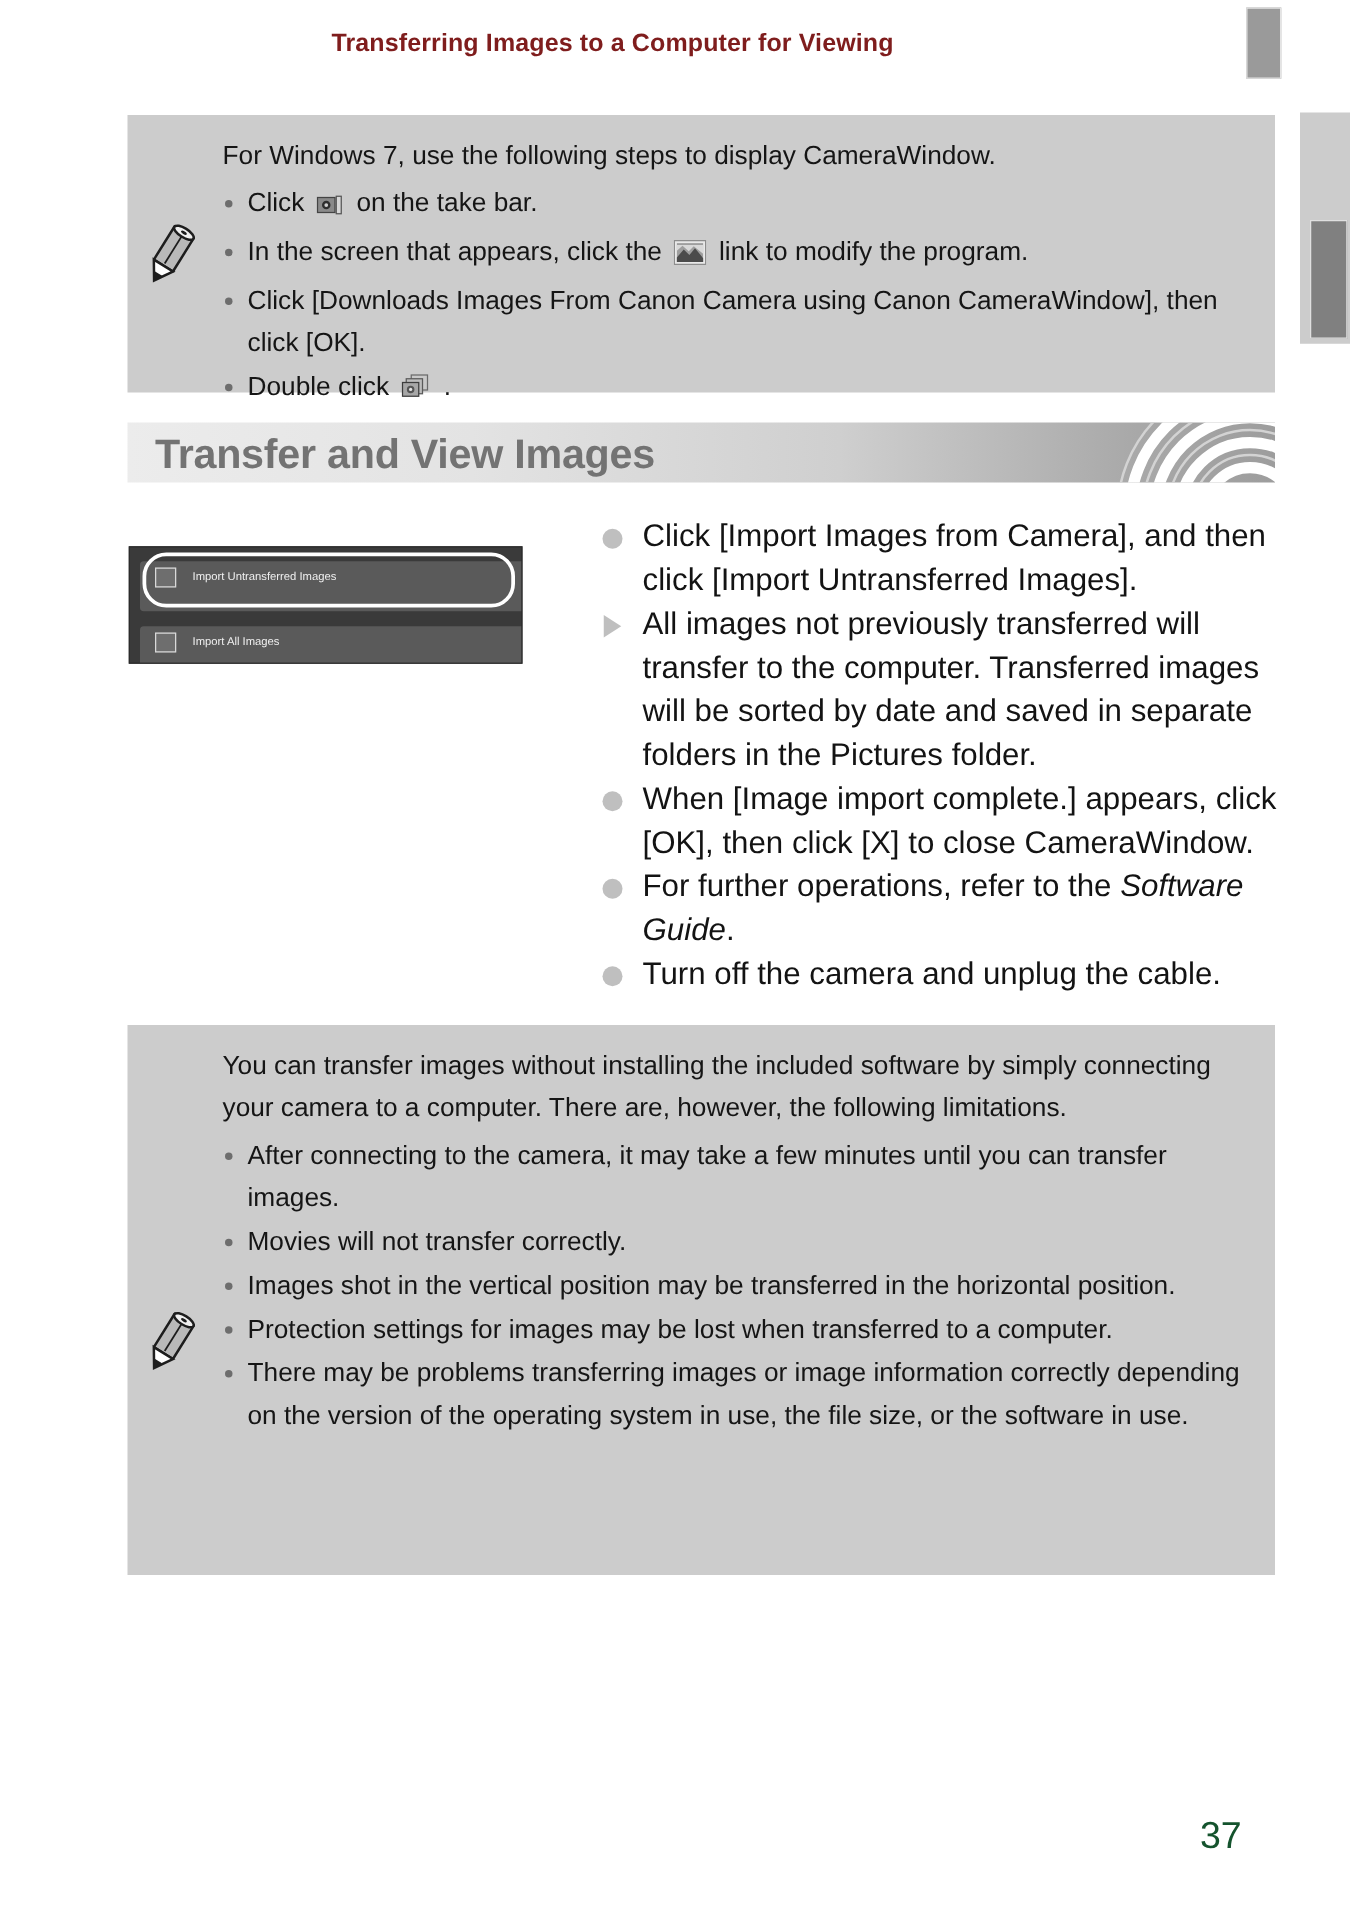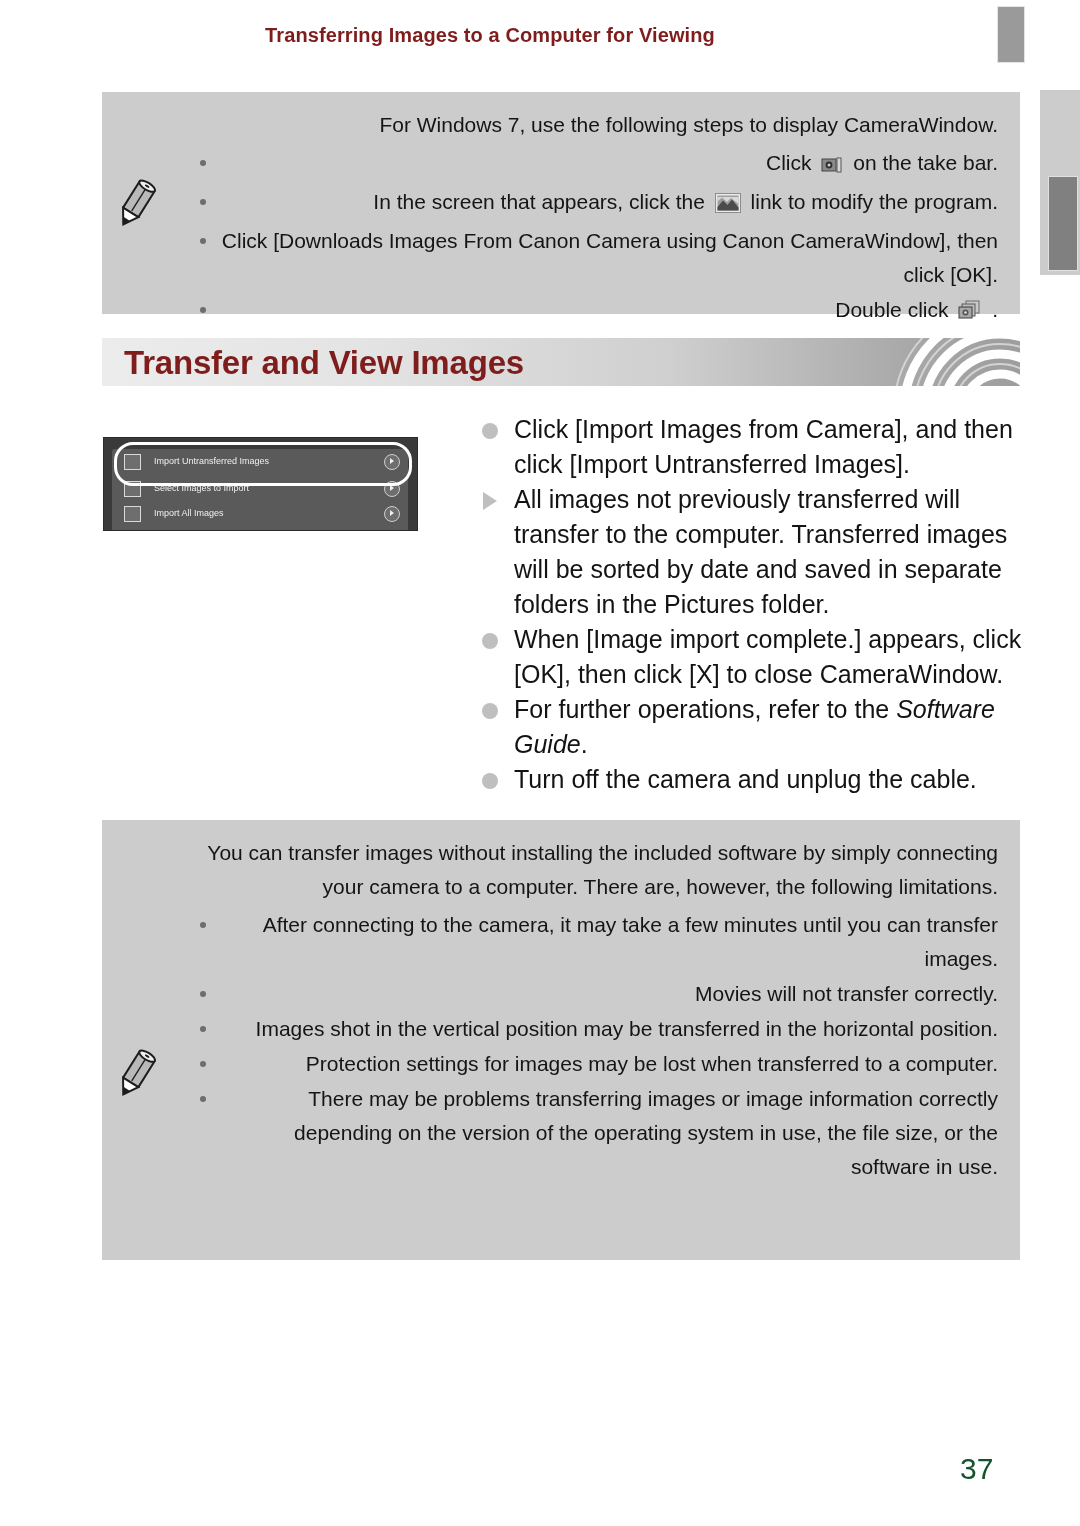--- a/index.html
+++ b/index.html
@@ -50,24 +50,23 @@
 
   
   .note-box {
     position: absolute;
     background: #cccccc;
   }
   #note-top  { left: 102px; top: 92px;  width: 918px; height: 222px; }
   #note-bot  { left: 102px; top: 820px; width: 918px; height: 440px; }
 
   .note-inner {
-    padding-left: 96px;
+    padding-left: 76px;
     padding-top: 16px;
     padding-right: 22px;
-    text-align: right;
   }
   .note-lead {
     font-size: 21px;
     line-height: 34px;
     margin: 0 0 4px 0;
     color: #151515;
   }
   ul.note-list {
     list-style: none;
     margin: 0;
@@ -114,21 +113,21 @@
   .section-bar .rings {
     position: absolute;
     right: -40px; top: -78px;
     width: 210px; height: 210px;
   }
   .section-title {
     position: absolute;
     left: 124px; top: 344px;
     font-size: 33px;
     font-weight: bold;
-    color: #7f1d1d;
+    color: #737373;
     letter-spacing: -0.2px;
   }
 
   
   .shot {
     position: absolute;
     left: 103px; top: 437px;
     width: 313px; height: 92px;
     background: #3a3a3a;
     border: 1px solid #2b2b2b;
@@ -137,20 +136,21 @@
   .shot-row {
     position: absolute;
     left: 8px;
     width: 296px;
     height: 40px;
     background: #5a5a5a;
     border-radius: 3px;
     color: #f0f0f0;
     font-size: 9px;
     line-height: 24px;
+    padding-left: 48px;
   }
   .shot-row .rl { position: absolute; left: 42px; white-space: nowrap; }
   .shot-row .gly {
     position: absolute; left: 12px; top: 5px;
     width: 15px; height: 14px;
     border: 1px solid #d9d9d9;
     background: #6e6e6e;
   }
   .shot-row .chev {
     position: absolute; right: 8px; top: 5px;
@@ -301,25 +301,20 @@
   </svg>
 </div>
 <div class="section-title">Transfer and View Images</div>
 
 <div class="shot">
   <div class="shot-row" id="shot-r1">
     <span class="gly"></span>
     <span class="rl">Import Untransferred Images</span>
     <span class="chev"></span>
   </div>
-  <div class="shot-row" id="shot-r2">
-    <span class="gly"></span>
-    <span class="rl">Select Images to Import</span>
-    <span class="chev"></span>
-  </div>
   <div class="shot-row" id="shot-r3">
     <span class="gly"></span>
     <span class="rl">Import All Images</span>
     <span class="chev"></span>
   </div>
   <div class="shot-oval"></div>
 </div>
 
 <div class="steps">
   <div class="step circle">Click [Import Images from Camera], and then click [Import Untransferred Images].</div>

